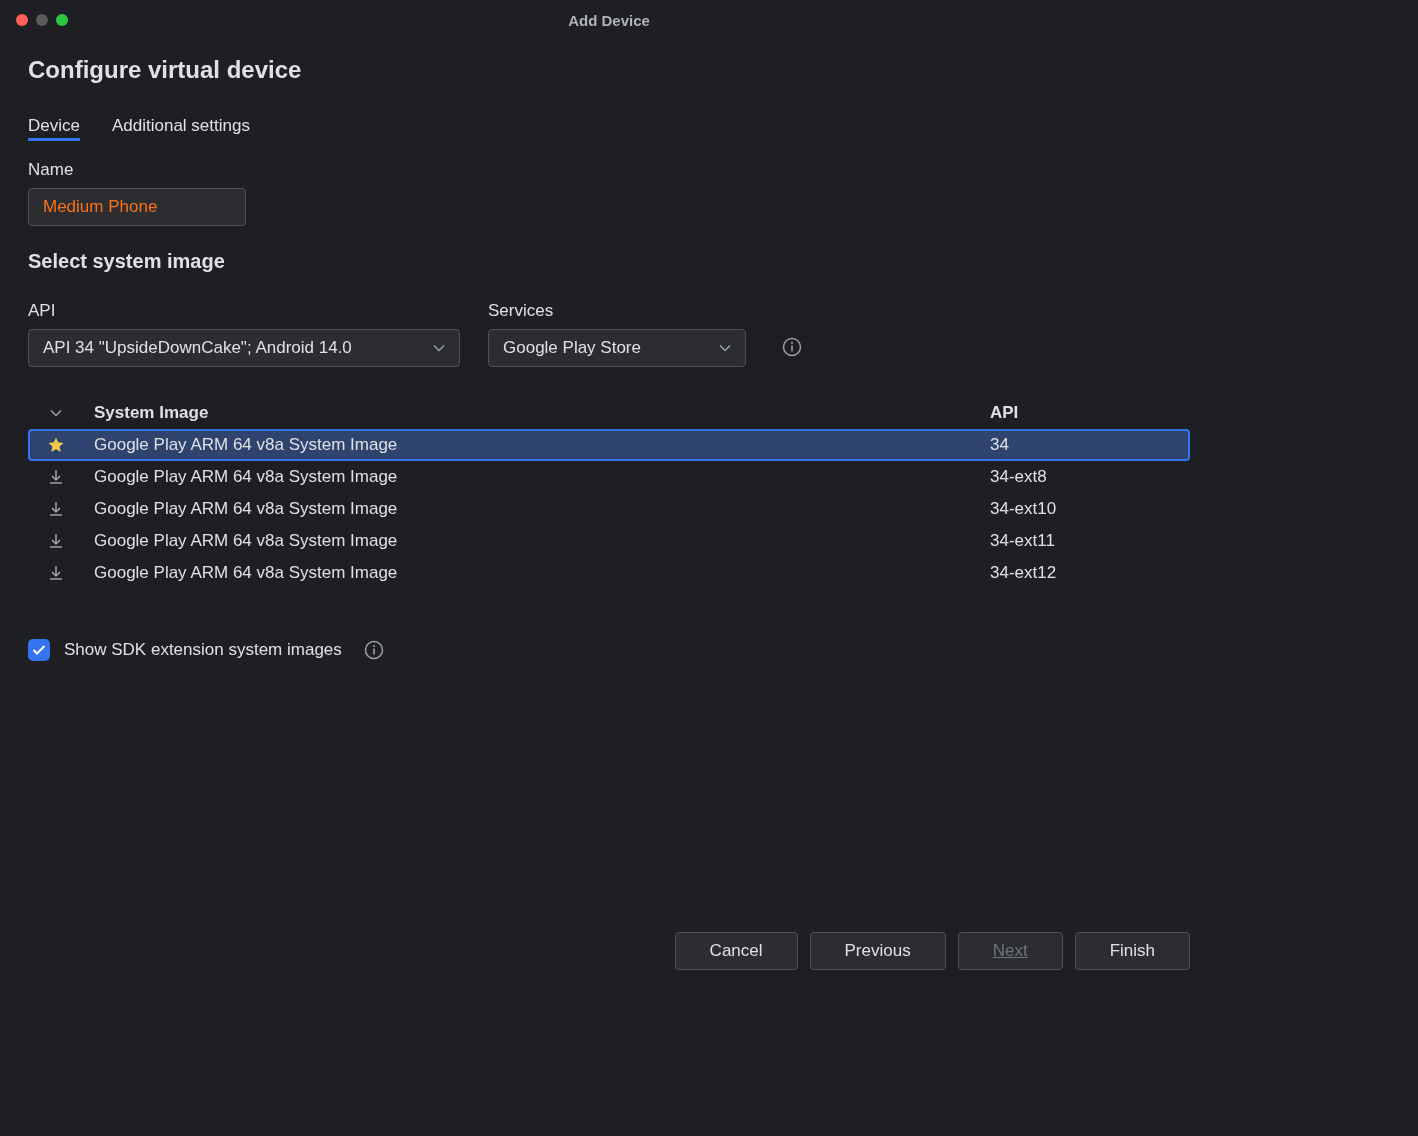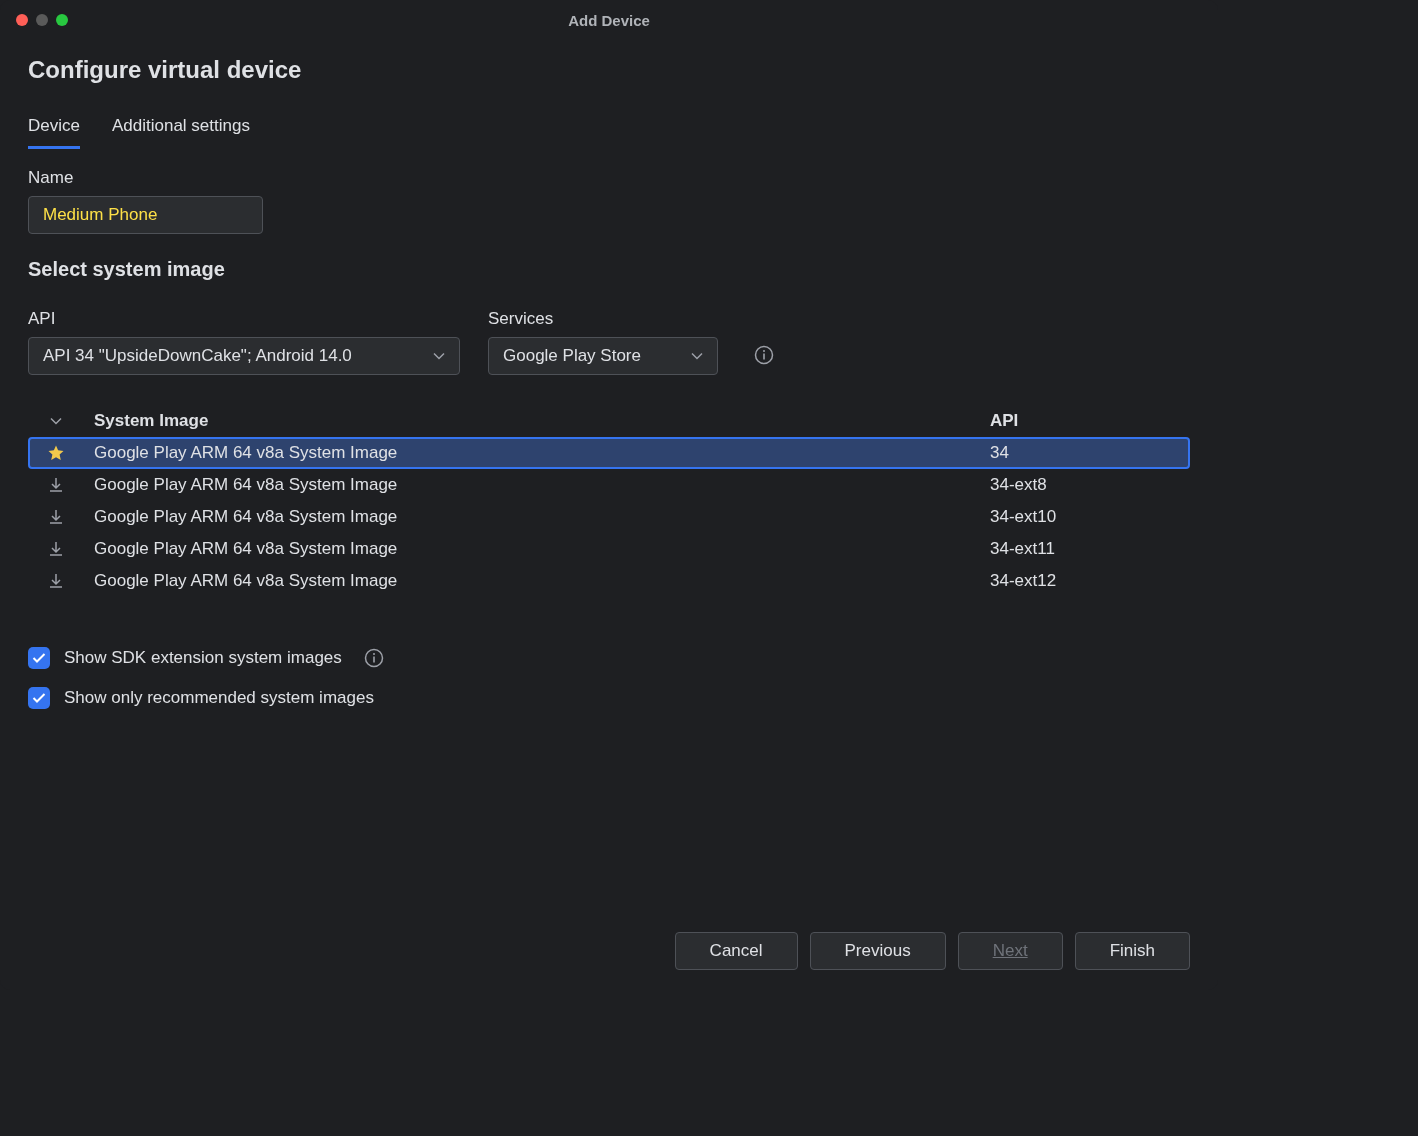--- a/index.html
+++ b/index.html
@@ -65,39 +65,39 @@
     }
     .tabs {
       display: flex;
       gap: 32px;
       border-bottom: 1px solid transparent;
       margin-bottom: 18px;
     }
     .tab {
       font-size: 17px;
       color: #dfe1e5;
-      padding: 6px 0 10px 0;
+      padding: 6px 0 2px 0;
       cursor: pointer;
     }
     .tab.active {
       border-bottom: 3px solid #3574f0;
     }
     .label {
       font-size: 17px;
       color: #dfe1e5;
       margin-bottom: 8px;
     }
     .name-input {
       background: #2b2d30;
       border: 1px solid #4e5157;
       border-radius: 4px;
-      color: #fde047;
+      color: #f97316;
       font-size: 17px;
       padding: 8px 14px;
-      width: 235px;
+      width: 218px;
       margin-bottom: 24px;
     }
     .section-heading {
       font-size: 20px;
       font-weight: 700;
       color: #dfe1e5;
       margin-bottom: 28px;
     }
     .selectors {
       display: flex;
@@ -115,21 +115,21 @@
       border-radius: 4px;
       padding: 8px 14px;
       font-size: 17px;
       color: #dfe1e5;
       display: flex;
       align-items: center;
       justify-content: space-between;
       cursor: pointer;
     }
     .select-api { width: 432px; }
-    .select-services { width: 230px; }
+    .select-services { width: 258px; }
     .chevron-down {
       margin-left: 14px;
     }
     .chevron-down svg { display: block; }
     .info-icon {
       margin-left: 8px;
       display: inline-flex;
       align-items: center;
     }
     .table-header {
@@ -181,21 +181,21 @@
     .row-name {
       flex: 1;
       padding-left: 20px;
     }
     .row-api {
       width: 190px;
     }
     .checkboxes {
       margin-top: 50px;
       display: flex;
-      flex-direction: column;
+      flex-direction: row;
       gap: 18px;
     }
     .checkbox-row {
       display: flex;
       align-items: center;
       gap: 14px;
       font-size: 17px;
     }
     .checkbox {
       width: 22px;
@@ -355,28 +355,20 @@
         </div>
         <span>Show SDK extension system images</span>
         <span class="info-icon">
           <svg width="20" height="20" viewBox="0 0 20 20">
               <circle cx="10" cy="10" r="8.5" stroke="#9da0a8" stroke-width="1.5" fill="none"></circle>
               <circle cx="10" cy="6" r="1" fill="#9da0a8"></circle>
               <rect x="9.2" y="8.5" width="1.6" height="6" fill="#9da0a8"></rect>
             </svg>
         </span>
       </div>
-      <div class="checkbox-row">
-        <div class="checkbox">
-          <svg width="14" height="12" viewBox="0 0 14 12">
-              <path d="M1.5 6 L5 9.5 L12.5 2" stroke="#fff" stroke-width="2" fill="none"></path>
-            </svg>
-        </div>
-        <span>Show only recommended system images</span>
-      </div>
     </div>
   </div>
 
   <div class="footer">
     <button class="btn">Cancel</button>
     <button class="btn">Previous</button>
     <button class="btn disabled">Next</button>
     <button class="btn">Finish</button>
   </div>
 </div>

